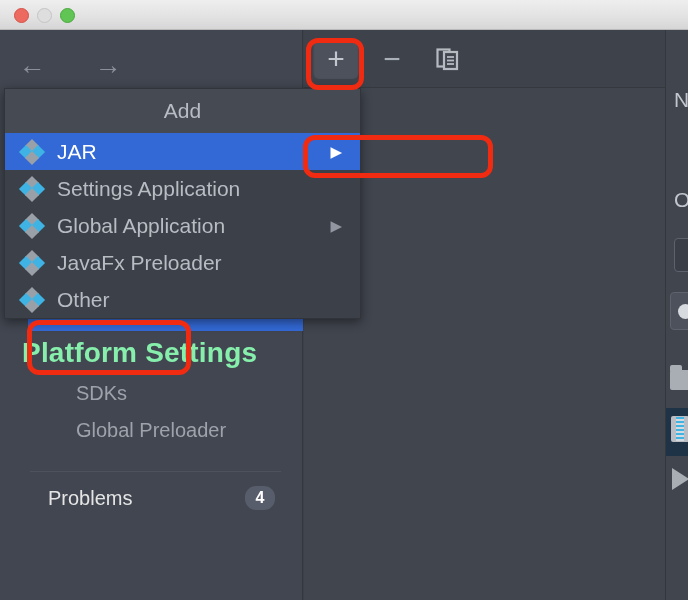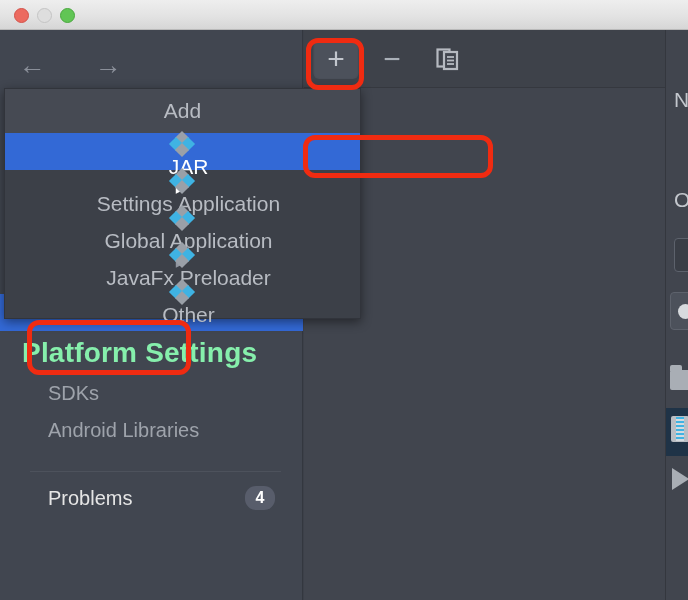--- a/index.html
+++ b/index.html
@@ -36,20 +36,21 @@
   }
   .sb-list { position: absolute; left: 0; top: 72px; width: 303px; }
   .sb-group {
     color: #86efac; font-size: 28px; font-weight: bold;
     padding: 6px 16px 6px 22px; letter-spacing: .2px;
   }
   .sb-item {
     color: #9ea3ab; font-size: 20px;
     padding: 7px 0 7px 48px;
     white-space: nowrap;
+    margin-left: 28px;
   }
   .sb-item.selected { background: #3369d6; color: #ffffff; }
   .sb-sep {
     height: 1px; background: #4d525c; margin: 22px 22px 0 30px;
   }
   .sb-problems {
     display: flex; align-items: center; justify-content: space-between;
     padding: 14px 28px 0 48px;
   }
   .sb-problems .plabel { color: #e5e5e5; font-size: 20px; }
@@ -89,21 +90,21 @@
     z-index: 30;
   }
   .menu-header {
     height: 44px; background: #464a53;
     display: flex; align-items: center; justify-content: center;
     color: #b8bcc3; font-size: 21px;
   }
   .menu-item {
     height: 37px; display: flex; align-items: center;
     padding-left: 16px; padding-right: 18px;
-    color: #b8bcc3; font-size: 21px; white-space: nowrap; flex-direction: column;
+    color: #b8bcc3; font-size: 21px; white-space: nowrap;
   }
   .menu-item.selected { background: #3369d6; color: #ffffff; }
   .menu-item .mlabel { flex: 1 1 auto; padding-left: 14px; }
   .sub-arrow { font-size: 15px; color: #9196a0; line-height: 1; }
   .menu-item.selected .sub-arrow { color: #ffffff; }
 
   
   .dia-icon { width: 22px; height: 22px; flex: 0 0 22px; position: relative; }
   .dia { position: absolute; width: 10px; height: 10px; transform: rotate(45deg); }
   .dia.t { left: 6px;  top: 0px;  background: #9aa0a8; }
@@ -185,21 +186,21 @@
     <div class="sb-list">
       <div class="sb-group">Project Settings</div>
       <div class="sb-item">Project</div>
       <div class="sb-item">Modules</div>
       <div class="sb-item">Libraries</div>
       <div class="sb-item">Facets</div>
       <div class="sb-item selected">Artifacts</div>
 
       <div class="sb-group">Platform Settings</div>
       <div class="sb-item">SDKs</div>
-      <div class="sb-item">Android Libraries</div>
+      <div class="sb-item">Global Preloader</div>
 
       <div class="sb-sep"></div>
 
       <div class="sb-problems">
         <span class="plabel">Problems</span>
         <span class="badge">4</span>
       </div>
     </div>
   </div>
 

